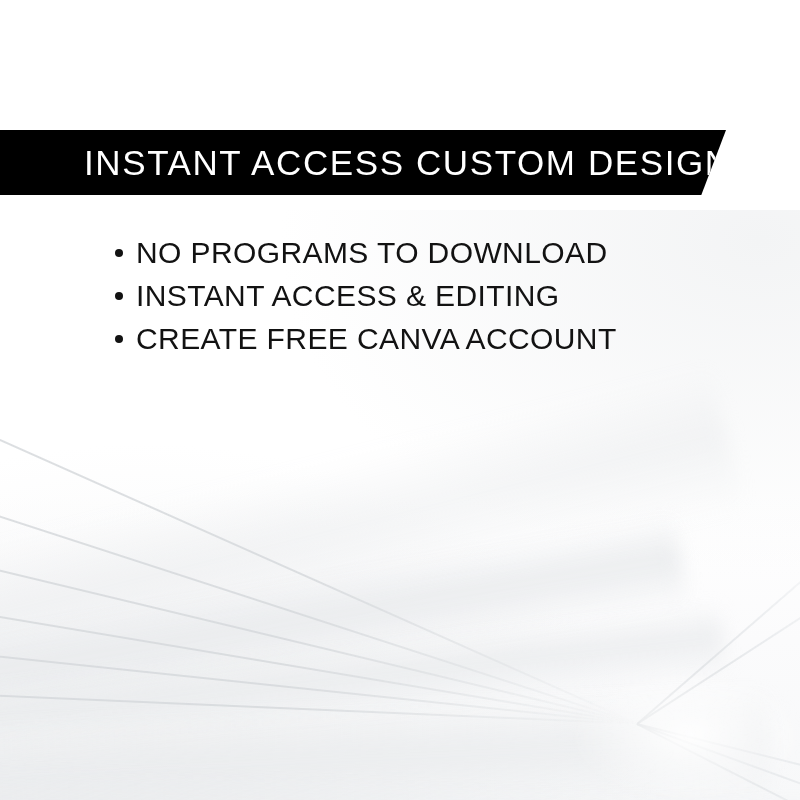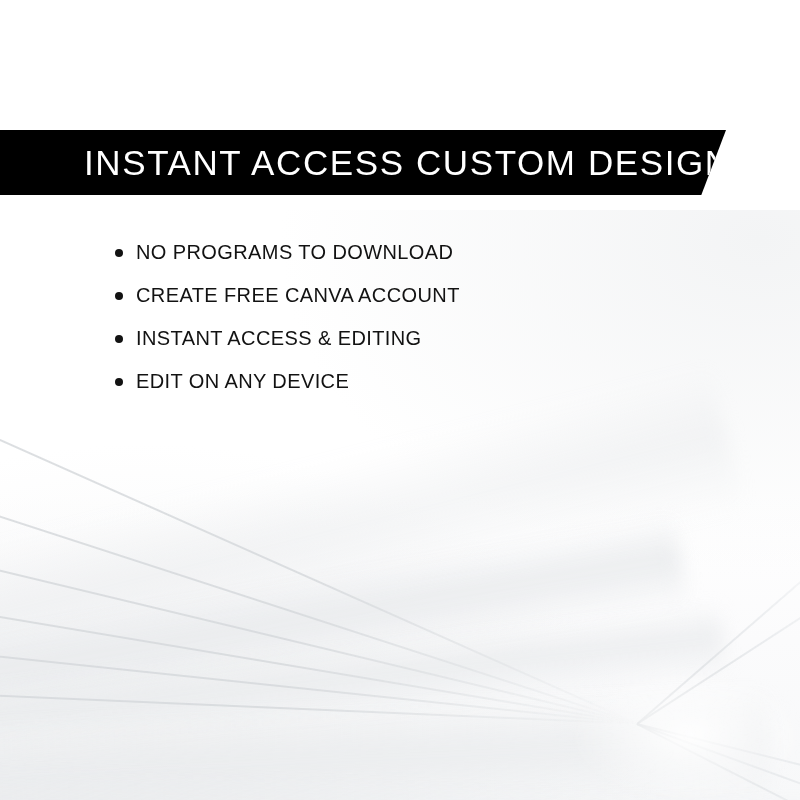--- a/index.html
+++ b/index.html
@@ -112,21 +112,21 @@
   }
   .list-item {
     position: relative;
     padding-left: 26px;
     margin: 0 0 0 0;
     height: 43px;
     display: flex;
     align-items: center;
     color: #121212;
     font-family: "Liberation Sans", sans-serif;
-    font-size: 20px;
+    font-size: 30px;
     font-weight: 300;
     letter-spacing: 0.4px;
     line-height: 1.05;
     white-space: nowrap;
     text-transform: uppercase;
   }
   .list-item.wrapped { height: 86px; align-items: flex-start; padding-top: 5px; }
   .list-item.wrapped .item-text { white-space: normal; line-height: 1.42; }
 
   .list-item::before {
@@ -176,23 +176,20 @@
 
   <div class="banner">
     <div class="banner-title">INSTANT ACCESS CUSTOM DESIGNS</div>
   </div>
 
   <ul class="list">
     <li class="list-item">
       <span class="item-text">NO PROGRAMS TO DOWNLOAD</span>
     </li>
     <li class="list-item">
-      <span class="item-text">CREATE FREE CANVA ACCOUNT</span>
-    </li>
-    <li class="list-item">
       <span class="item-text">INSTANT ACCESS &amp; EDITING</span>
     </li>
     <li class="list-item">
-      <span class="item-text">EDIT ON ANY DEVICE</span>
+      <span class="item-text">CREATE FREE CANVA ACCOUNT</span>
     </li>
   </ul>
 
 </div>
 
 </body></html>

